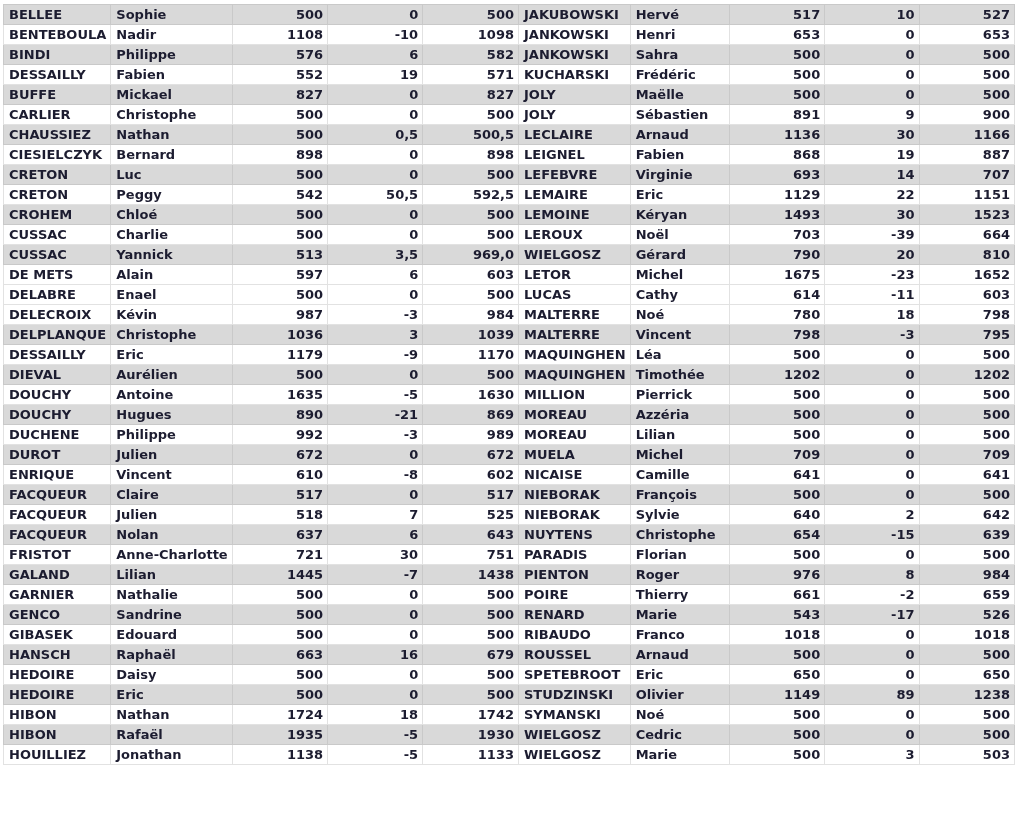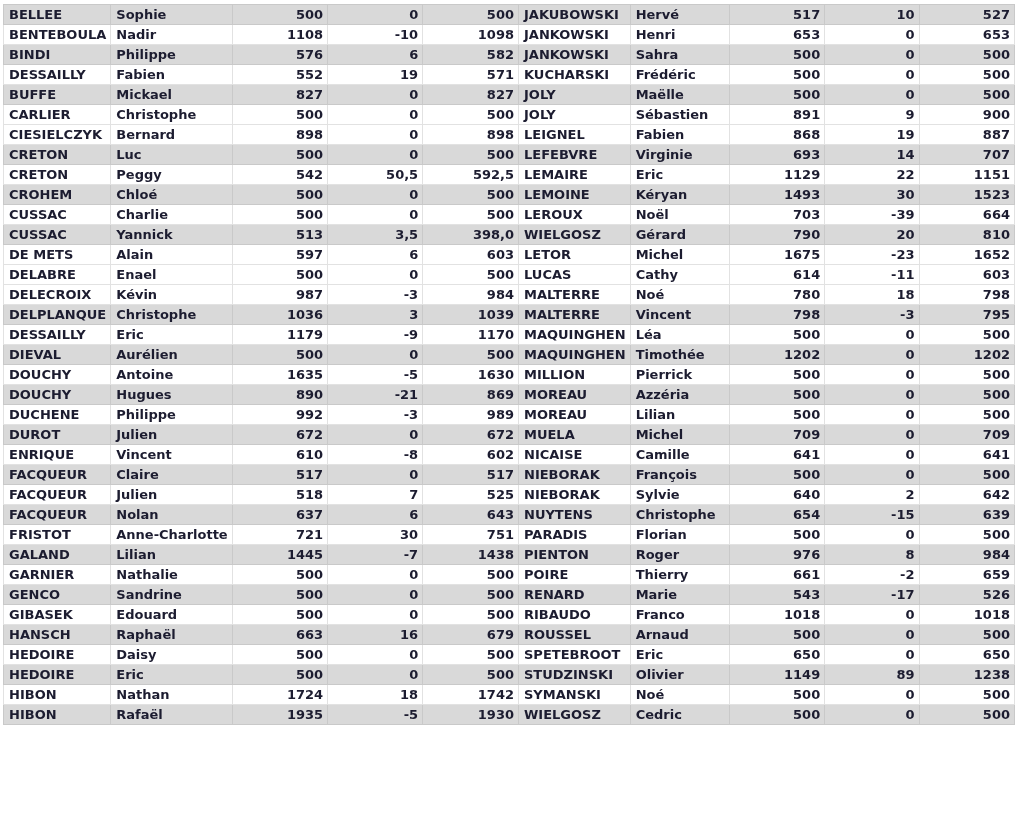--- a/index.html
+++ b/index.html
@@ -115,20 +115,32 @@
           <td class="txt">Christophe</td>
           <td class="num">500</td>
           <td class="num">0</td>
           <td class="num">500</td>
           <td class="txt">JOLY</td>
           <td class="txt">Sébastien</td>
           <td class="num">891</td>
           <td class="num">9</td>
           <td class="num">900</td>
         </tr>
+        <tr class="odd">
+          <td class="txt">CHAUSSIEZ</td>
+          <td class="txt">Nathan</td>
+          <td class="num">500</td>
+          <td class="num">0,5</td>
+          <td class="num">500,5</td>
+          <td class="txt">LECLAIRE</td>
+          <td class="txt">Arnaud</td>
+          <td class="num">1136</td>
+          <td class="num">30</td>
+          <td class="num">1166</td>
+        </tr>
         <tr class="even">
           <td class="txt">CIESIELCZYK</td>
           <td class="txt">Bernard</td>
           <td class="num">898</td>
           <td class="num">0</td>
           <td class="num">898</td>
           <td class="txt">LEIGNEL</td>
           <td class="txt">Fabien</td>
           <td class="num">868</td>
           <td class="num">19</td>
@@ -180,21 +192,21 @@
           <td class="txt">Noël</td>
           <td class="num">703</td>
           <td class="num">-39</td>
           <td class="num">664</td>
         </tr>
         <tr class="odd">
           <td class="txt">CUSSAC</td>
           <td class="txt">Yannick</td>
           <td class="num">513</td>
           <td class="num">3,5</td>
-          <td class="num">398,0</td>
+          <td class="num">969,0</td>
           <td class="txt">WIELGOSZ</td>
           <td class="txt">Gérard</td>
           <td class="num">790</td>
           <td class="num">20</td>
           <td class="num">810</td>
         </tr>
         <tr class="even">
           <td class="txt">DE METS</td>
           <td class="txt">Alain</td>
           <td class="num">597</td>
@@ -475,15 +487,27 @@
           <td class="txt">Rafaël</td>
           <td class="num">1935</td>
           <td class="num">-5</td>
           <td class="num">1930</td>
           <td class="txt">WIELGOSZ</td>
           <td class="txt">Cedric</td>
           <td class="num">500</td>
           <td class="num">0</td>
           <td class="num">500</td>
         </tr>
+        <tr class="even">
+          <td class="txt">HOUILLIEZ</td>
+          <td class="txt">Jonathan</td>
+          <td class="num">1138</td>
+          <td class="num">-5</td>
+          <td class="num">1133</td>
+          <td class="txt">WIELGOSZ</td>
+          <td class="txt">Marie</td>
+          <td class="num">500</td>
+          <td class="num">3</td>
+          <td class="num">503</td>
+        </tr>
       </tbody>
   </table>
 </div>
 
 </body></html>

